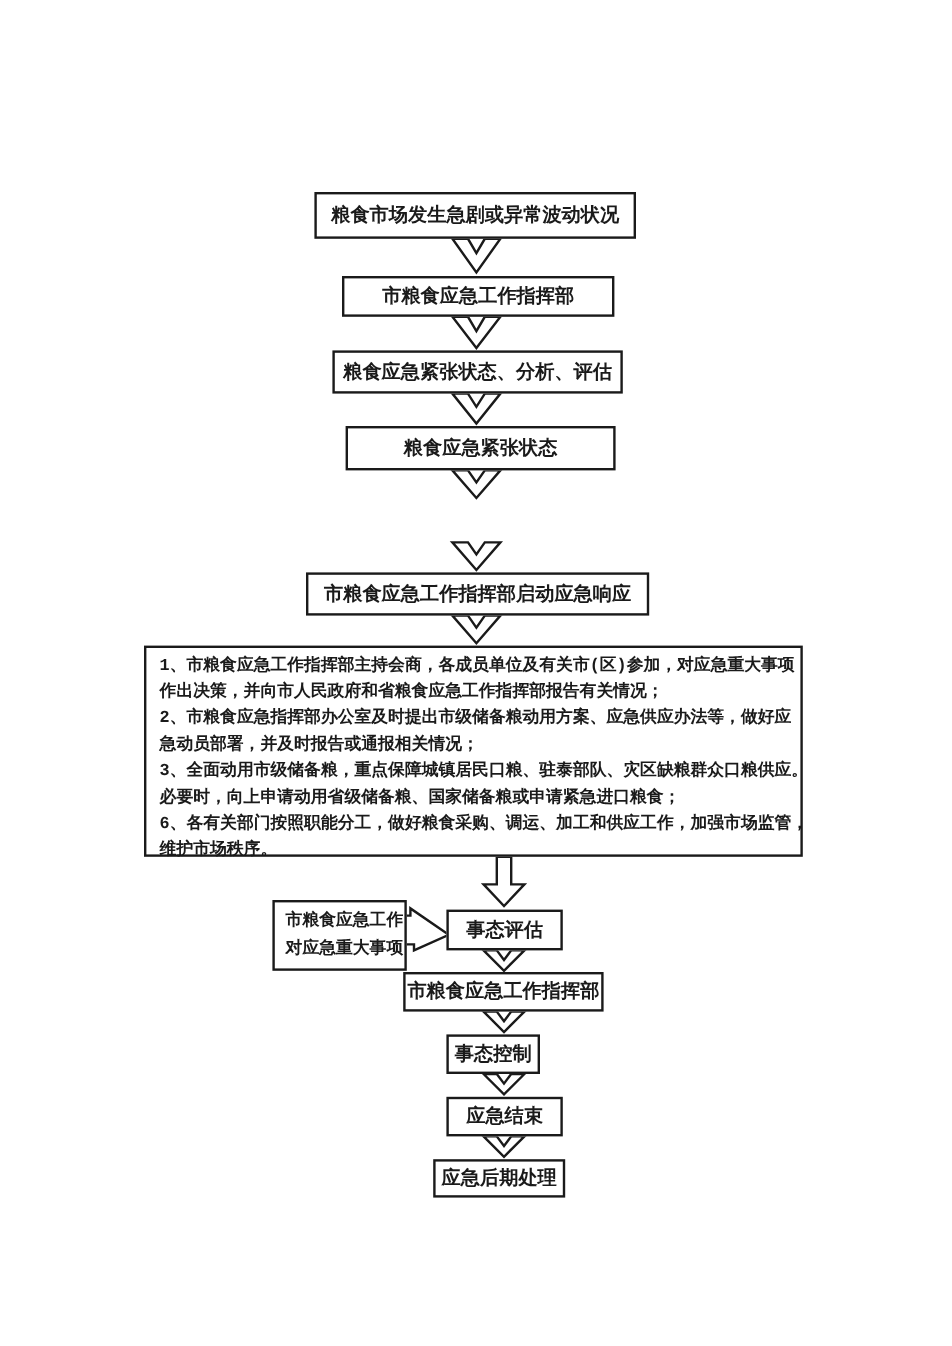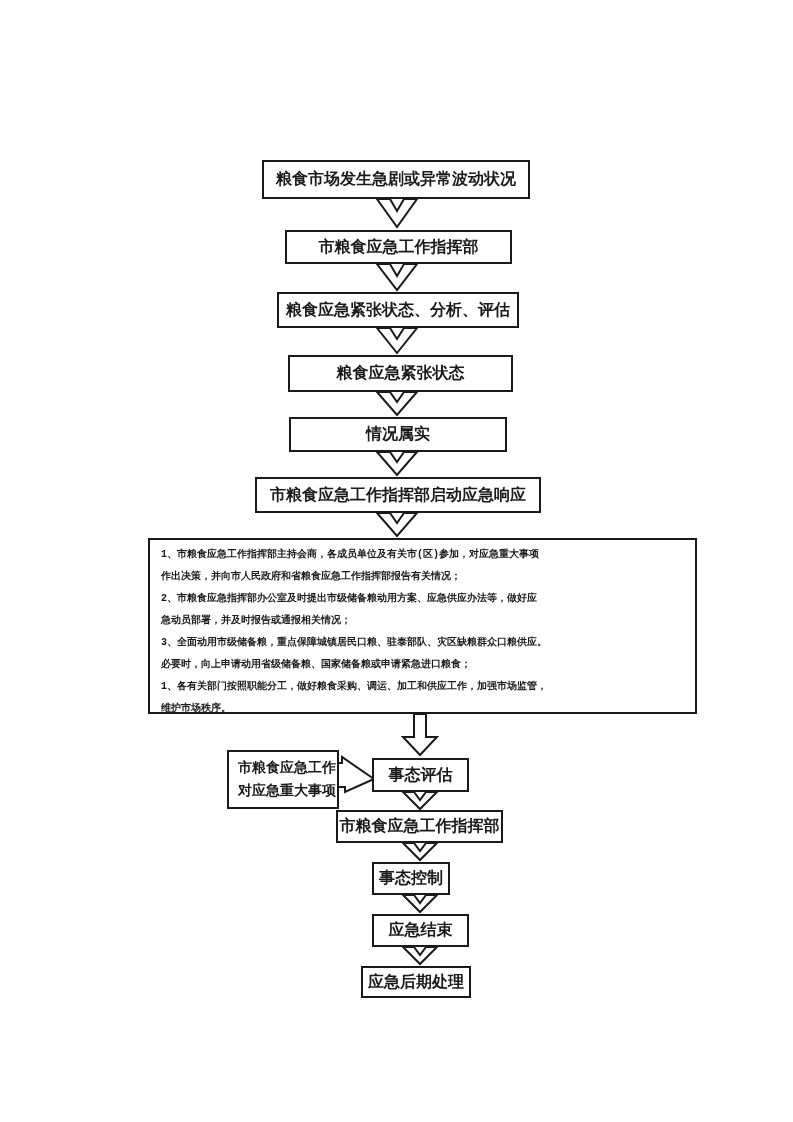--- a/index.html
+++ b/index.html
@@ -25,24 +25,23 @@
     font-weight: bold;
     font-size: 16px;
     color: #1a1a1a;
     white-space: nowrap;
   }
   .measures {
     flex-direction: column;
     align-items: flex-start;
     justify-content: flex-start;
     text-align: left;
-    font-size: 10px;
+    font-size: 14px;
     line-height: 22px;
     padding: 4px 6px 0 11px;
-    margin-left: 28px;
   }
   .measures div { white-space: nowrap; }
   .office {
     flex-direction: column;
     align-items: flex-start;
     justify-content: center;
     text-align: left;
     font-size: 14px;
     line-height: 23px;
     padding-left: 9px;
@@ -73,32 +72,31 @@
   </svg>
 
   <div class="box" style="left:262px; top:160px; width:268px; height:39px;">粮食市场发生急剧或异常波动状况</div>
 
   <div class="box" style="left:285px; top:230px; width:227px; height:34px;">市粮食应急工作指挥部</div>
 
   <div class="box" style="left:277px; top:292px; width:242px; height:36px;">粮食应急紧张状态、分析、评估</div>
 
   <div class="box" style="left:288px; top:355px; width:225px; height:37px;">粮食应急紧张状态</div>
 
-  <div class="box" style="left:289px; top:417px; width:218px; height:35px;">情况属实</div>
 
   <div class="box" style="left:255px; top:477px; width:286px; height:36px;">市粮食应急工作指挥部启动应急响应</div>
 
   <div class="box measures" style="left:120px; top:538px; width:549px; height:176px;">
     <div>1、市粮食应急工作指挥部主持会商，各成员单位及有关市(区)参加，对应急重大事项</div>
     <div>作出决策，并向市人民政府和省粮食应急工作指挥部报告有关情况；</div>
     <div>2、市粮食应急指挥部办公室及时提出市级储备粮动用方案、应急供应办法等，做好应</div>
     <div>急动员部署，并及时报告或通报相关情况；</div>
     <div>3、全面动用市级储备粮，重点保障城镇居民口粮、驻泰部队、灾区缺粮群众口粮供应。</div>
     <div>必要时，向上申请动用省级储备粮、国家储备粮或申请紧急进口粮食；</div>
-    <div>1、各有关部门按照职能分工，做好粮食采购、调运、加工和供应工作，加强市场监管，</div>
+    <div>6、各有关部门按照职能分工，做好粮食采购、调运、加工和供应工作，加强市场监管，</div>
     <div>维护市场秩序。</div>
   </div>
 
   <div class="box office" style="left:203px; top:750px; width:112px; height:59px;margin-left:24px;">
     <span>市粮食应急工作</span>
     <span>对应急重大事项</span>
   </div>
 
   <div class="box" style="left:372px; top:758px; width:97px; height:34px;">事态评估</div>
 

